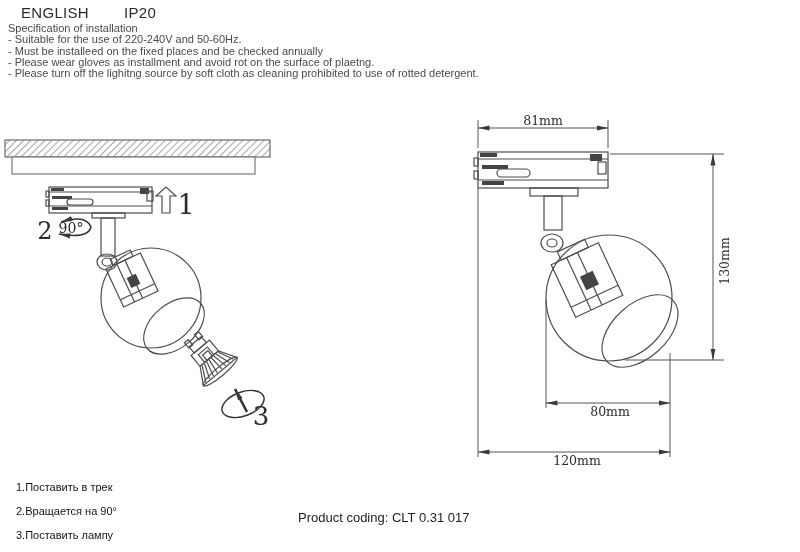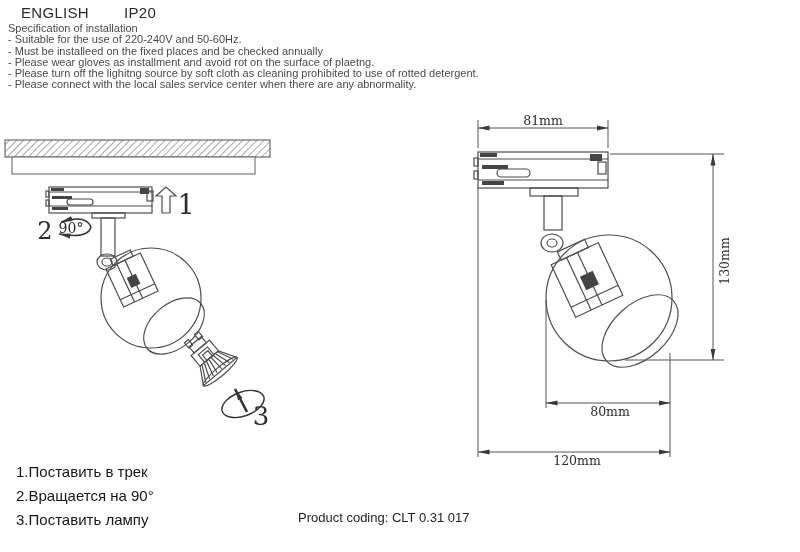--- a/index.html
+++ b/index.html
@@ -4,39 +4,38 @@
 <style>
   html,body{margin:0;padding:0;background:#ffffff;}
   .page{position:relative;width:800px;height:552px;background:#ffffff;overflow:hidden;
         font-family:"Liberation Sans",sans-serif;color:#3c3c3c;}
   .hdr{position:absolute;top:4px;font-size:15px;color:#2b2b2b;letter-spacing:.3px;}
   .hdr-lang{left:21px;}
   .hdr-ip{left:124px;}
   .spec{position:absolute;left:8px;top:23px;width:470px;font-size:11px;line-height:11.3px;color:#4a4a4a;}
   .spec div{white-space:nowrap;}
   .svg-abs{position:absolute;}
-  .ru{position:absolute;left:16px;top:460px;font-size:15px;line-height:24px;color:#161616;}
+  .ru{position:absolute;left:16px;top:475px;font-size:11px;line-height:24px;color:#161616;}
   .coding{position:absolute;left:298px;top:510px;font-size:13px;color:#222222;}
   svg text{font-family:"DejaVu Serif",serif;fill:#2c2c2c;}
 </style>
 </head>
 <body>
 
 <div class="page">
 
   <div class="hdr hdr-lang">ENGLISH</div>
   <div class="hdr hdr-ip">IP20</div>
 
   <div class="spec">
     <div>Specification of installation</div>
     <div>- Suitable for the use of 220-240V and 50-60Hz.</div>
     <div>- Must be installeed on the fixed places and be checked annually</div>
     <div>- Please wear gloves as installment and avoid rot on the surface of plaetng.</div>
     <div>- Please turn off the lighitng source by soft cloth as cleaning prohibited to use of rotted detergent.</div>
-    <div>- Please connect with the local sales service center when there are any abnormality.</div>
   </div>
 
   <svg class="svg-abs" style="left:0;top:135px" width="290" height="300" viewBox="0 0 290 300">
     <defs>
       <pattern id="hatchL" width="5" height="5" patternUnits="userSpaceOnUse" patternTransform="rotate(45)">
         <line x1="0" y1="0" x2="0" y2="5" stroke="#8a8a8a" stroke-width="1.5"></line>
       </pattern>
       <marker id="ah1" viewBox="0 0 12 7" refX="11.5" refY="3.5" markerWidth="12" markerHeight="7" orient="auto-start-reverse" markerUnits="userSpaceOnUse">
         <path d="M0,1 L12,3.5 L0,6 Z" fill="#3a3a3a"></path>
       </marker>

